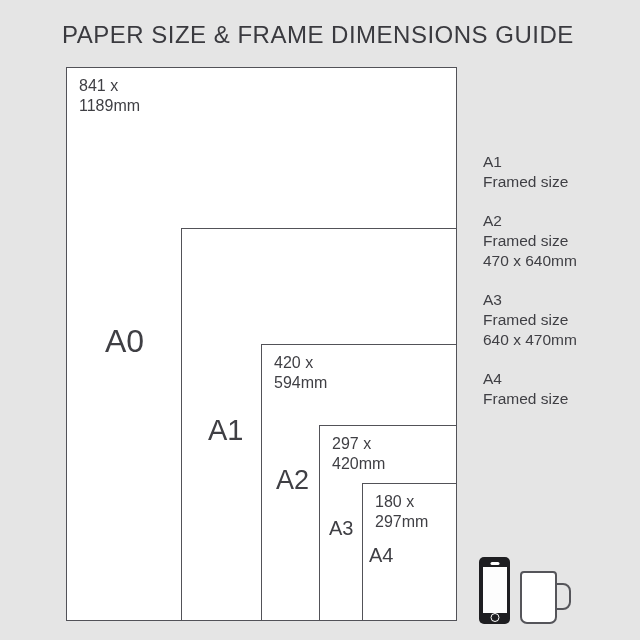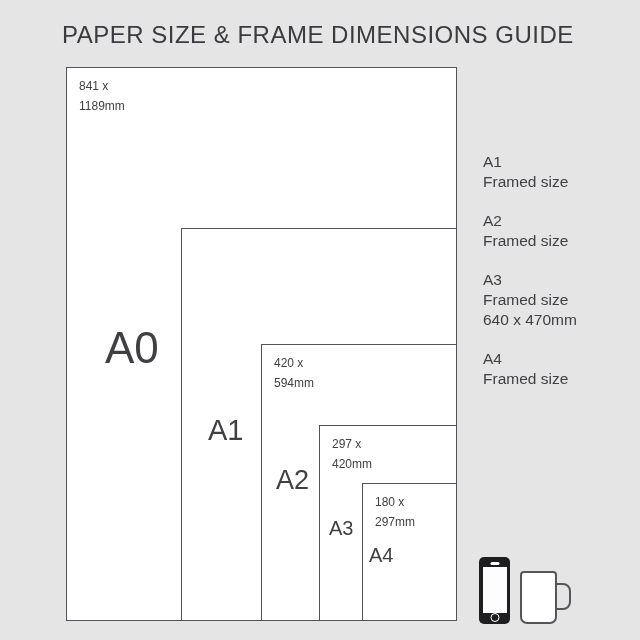--- a/index.html
+++ b/index.html
@@ -18,24 +18,24 @@
     position:absolute; background:#ffffff;
     border:1.5px solid #525258; box-sizing:border-box;
   }
   .box-a0 { left:66px;  top:67px;  width:391px; height:554px; }
   .box-a1 { left:181px; top:228px; width:276px; height:393px; }
   .box-a2 { left:261px; top:344px; width:196px; height:277px; }
   .box-a3 { left:319px; top:425px; width:138px; height:196px; }
   .box-a4 { left:362px; top:483px; width:95px;  height:138px; }
   .dim-text {
     position:absolute; left:12px; top:8px;
-    font-size:12px; line-height:20px; white-space:nowrap;
+    font-size:16px; line-height:20px; white-space:nowrap;
   }
   .size-label { position:absolute; white-space:nowrap; }
-  .label-a0 { left:38px; top:255px; font-size:44px; }
+  .label-a0 { left:38px; top:255px; font-size:32px; }
   .label-a1 { left:26px; top:185px; font-size:29px; }
   .label-a2 { left:14px; top:120px; font-size:27px; }
   .label-a3 { left:9px;  top:91px;  font-size:20px; }
   .label-a4 { left:6px;  top:60px;  font-size:20px; }
   .sidebar {
     position:absolute; left:483px; top:152px;
     font-size:15.5px; line-height:20px;
   }
   .sidebar-entry { margin-bottom:19px; }
   
@@ -112,20 +112,21 @@
   </div>
 
   <div class="sidebar">
     <div class="sidebar-entry">
       <div>A1</div>
       <div>Framed size</div>
     </div>
     <div class="sidebar-entry">
       <div>A2</div>
       <div>Framed size</div>
+      <div>470 x 640mm</div>
     </div>
     <div class="sidebar-entry">
       <div>A3</div>
       <div>Framed size</div>
       <div>640 x 470mm</div>
     </div>
     <div class="sidebar-entry">
       <div>A4</div>
       <div>Framed size</div>
     </div>

